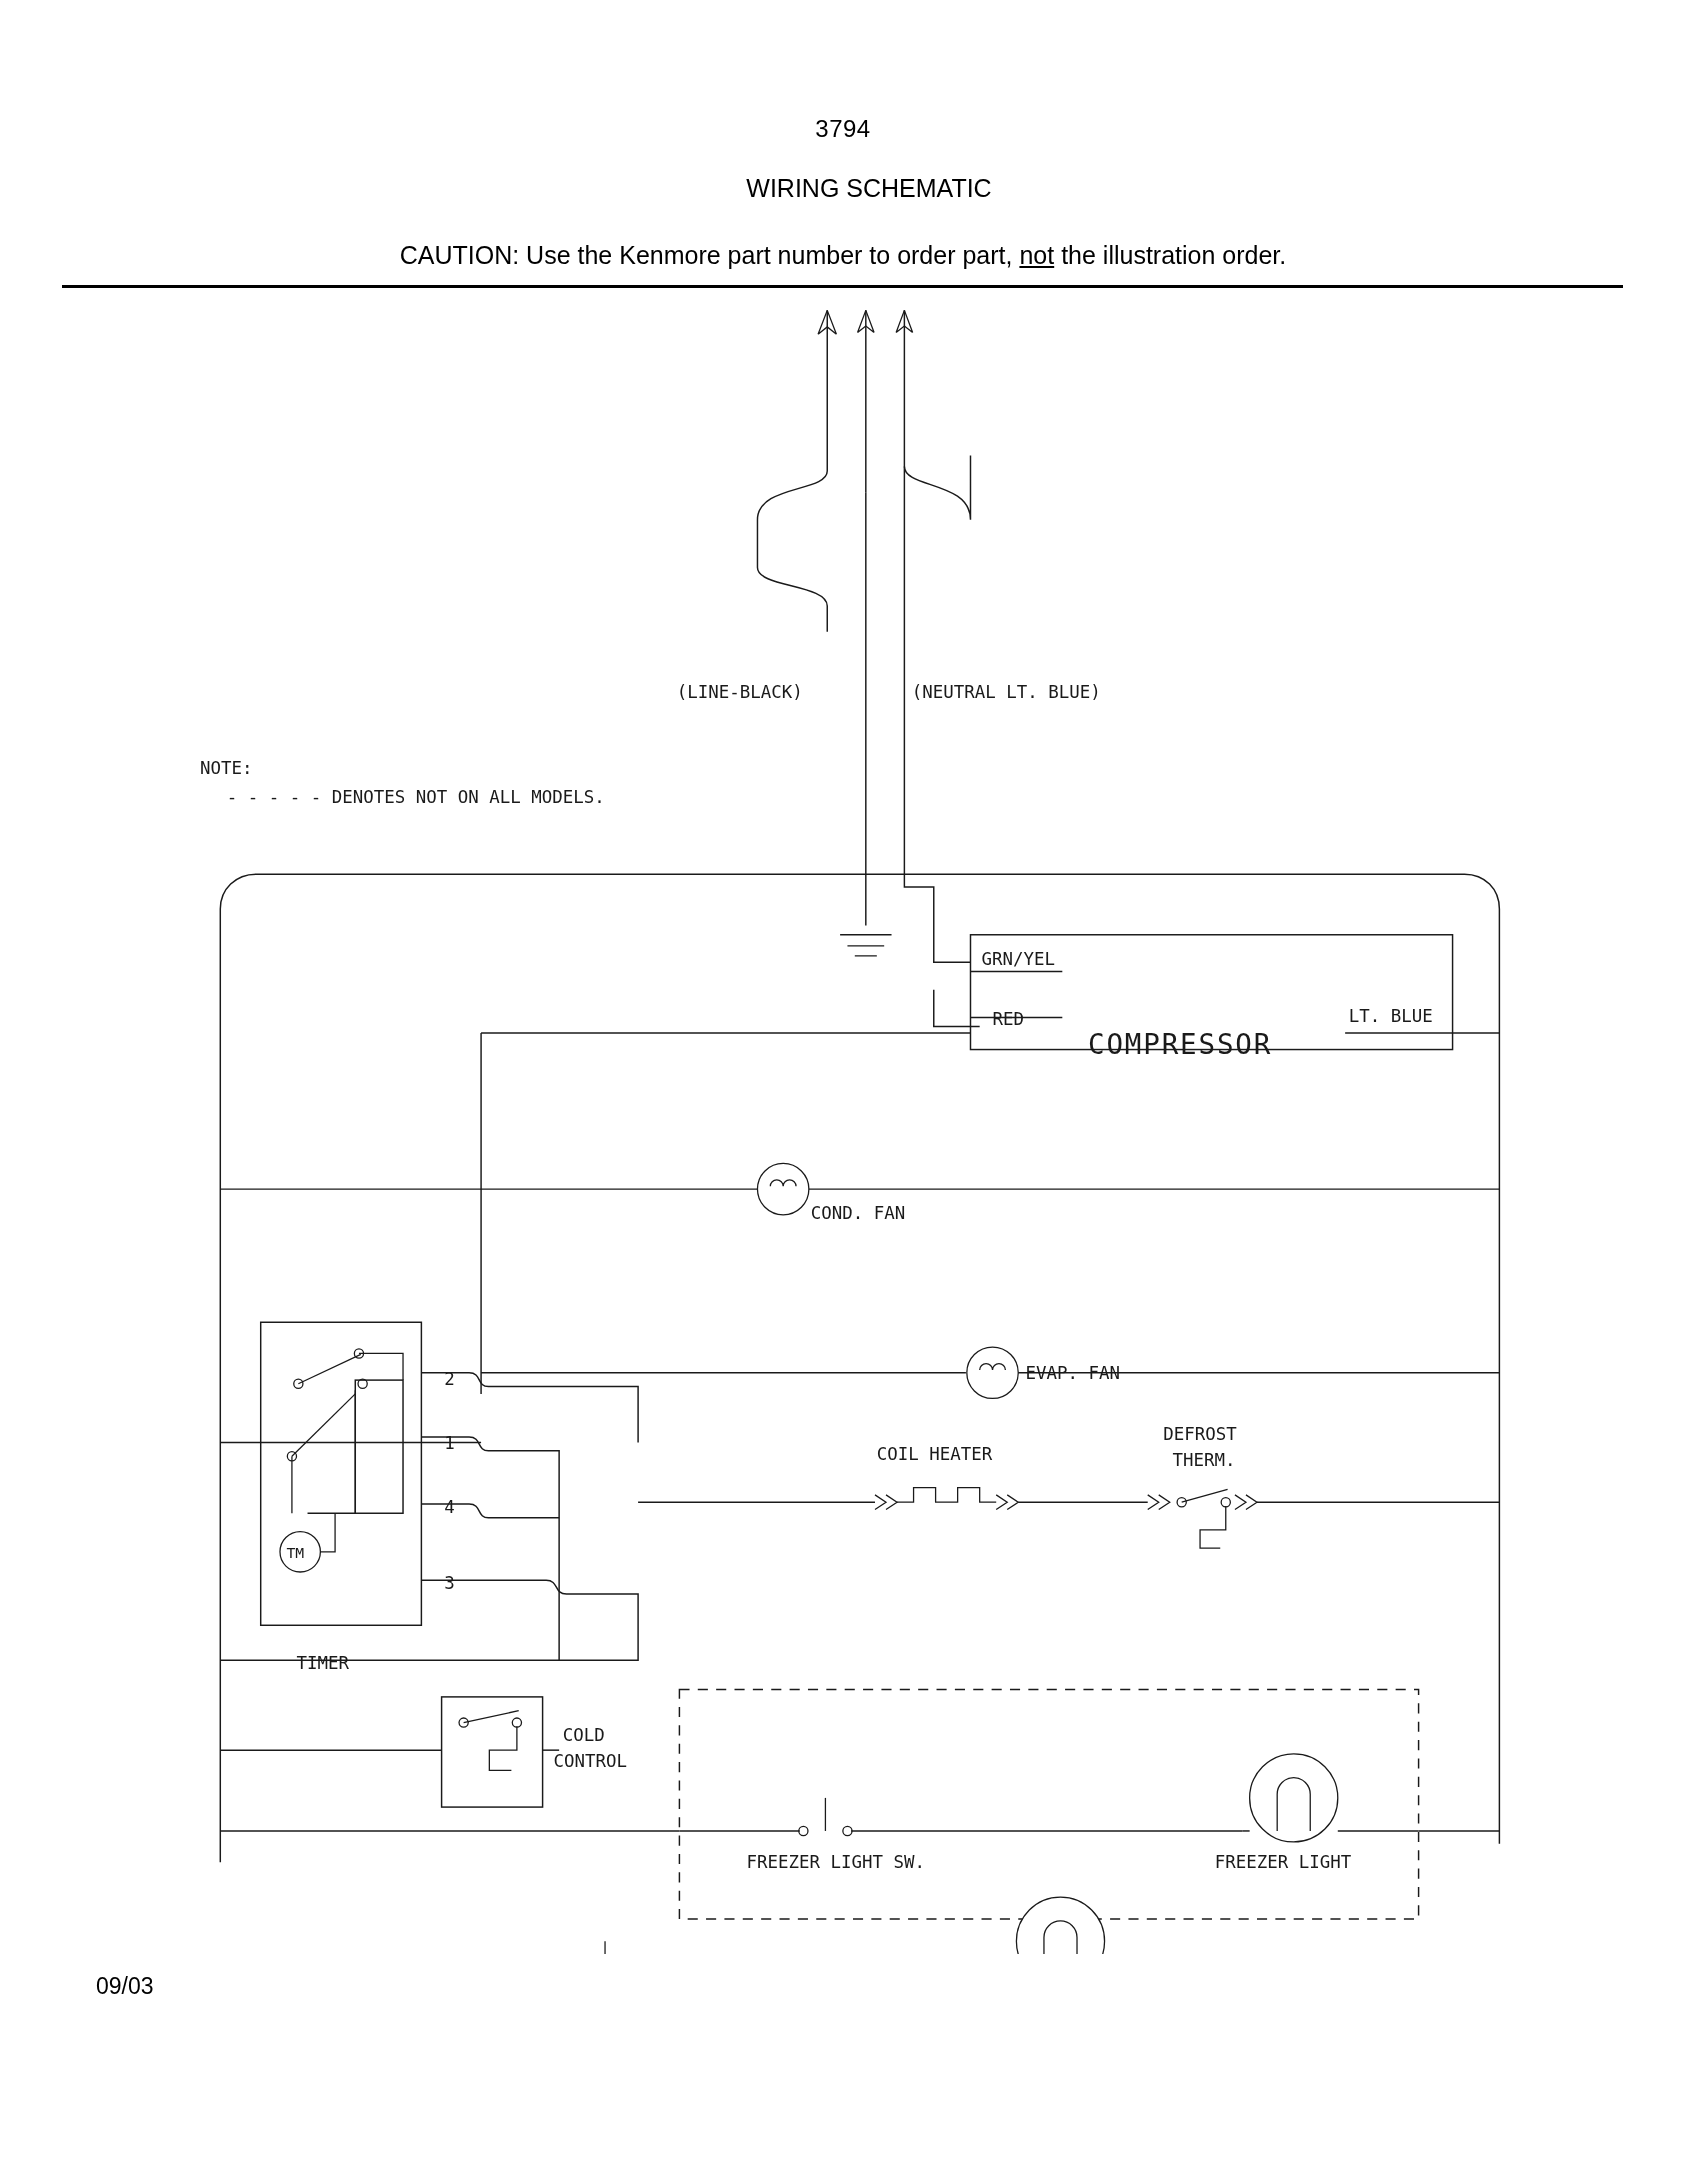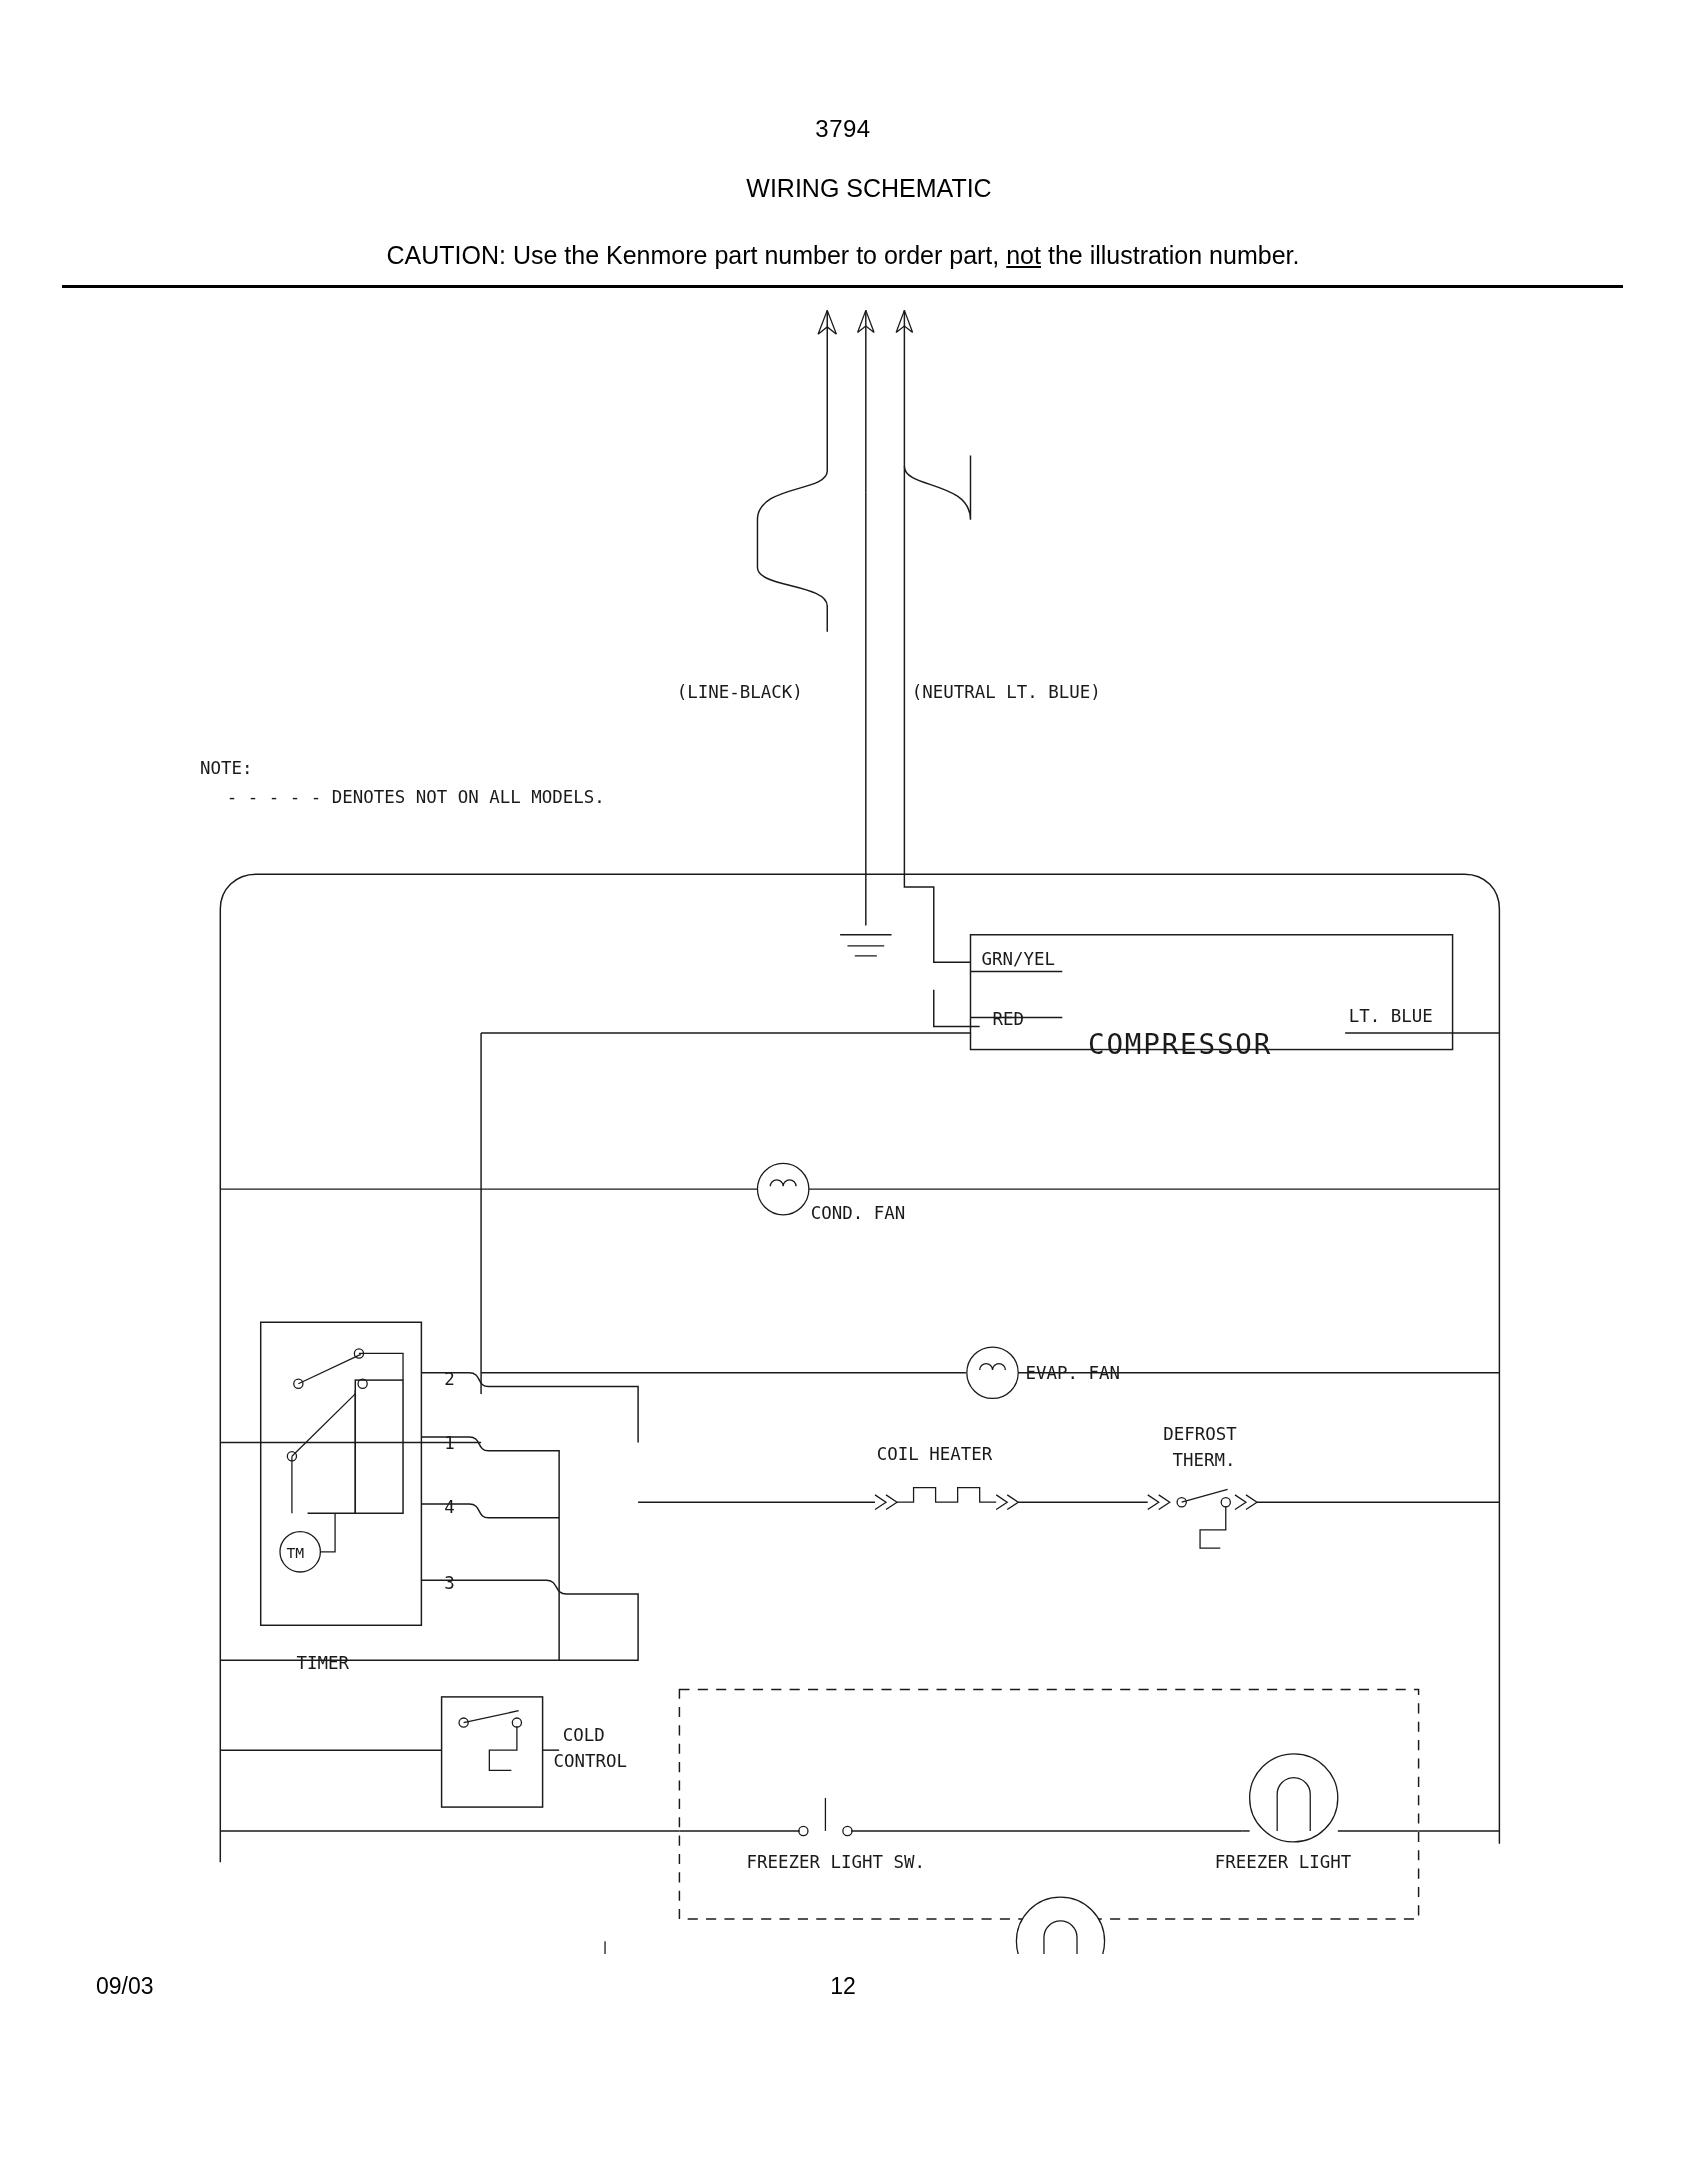--- a/index.html
+++ b/index.html
@@ -117,21 +117,21 @@
     stroke-width: 1.4;
   }
 </style>
 </head>
 <body>
 
 <div class="page">
 
   <div class="model-number">3794</div>
   <div class="doc-title">WIRING SCHEMATIC</div>
-  <div class="caution"><span>CAUTION: Use the Kenmore part number to order part, </span><span class="u">not</span><span> the illustration number.</span></div>
+  <div class="caution"><span>CAUTION: Use the Kenmore part number to order part, </span><span class="u">not</span><span> the illustration order.</span></div>
   <div class="hrule"></div>
 
   <div class="schematic">
   <svg viewBox="0 0 1836 1810" width="1686" height="1662" xmlns="http://www.w3.org/2000/svg">
 
     <g>
 
       <path class="wire" d="M866,20 L866,195 C866,218 790,210 790,248 L790,300 C790,322 866,318 866,342"></path>
       <path class="wire" d="M866,342 L866,370"></path>
 
@@ -318,16 +318,15 @@
       <line class="wire" x1="654" y1="2080" x2="1510" y2="2080"></line>
       <line class="wire" x1="205" y1="2020" x2="303" y2="2020"></line>
       <line class="wire" x1="1510" y1="2080" x2="1598" y2="2080"></line>
       <text x="1096" y="2060">I/M WATER VALVE TWO</text>
     </g>
 
   </svg>
   </div>
 
   <div class="footer-date">09/03</div>
-  <div class="footer-page">12</div>
 
 </div>
 
 
 </body></html>

